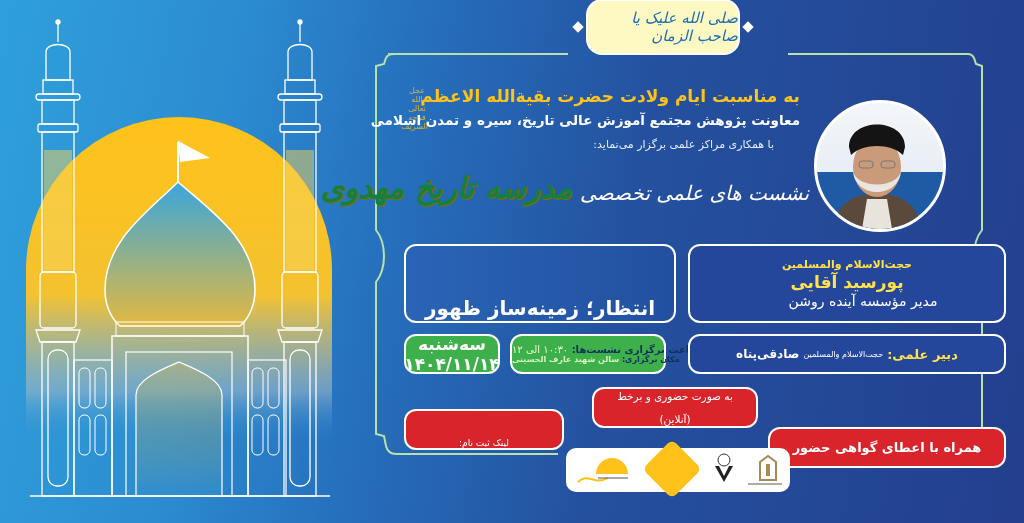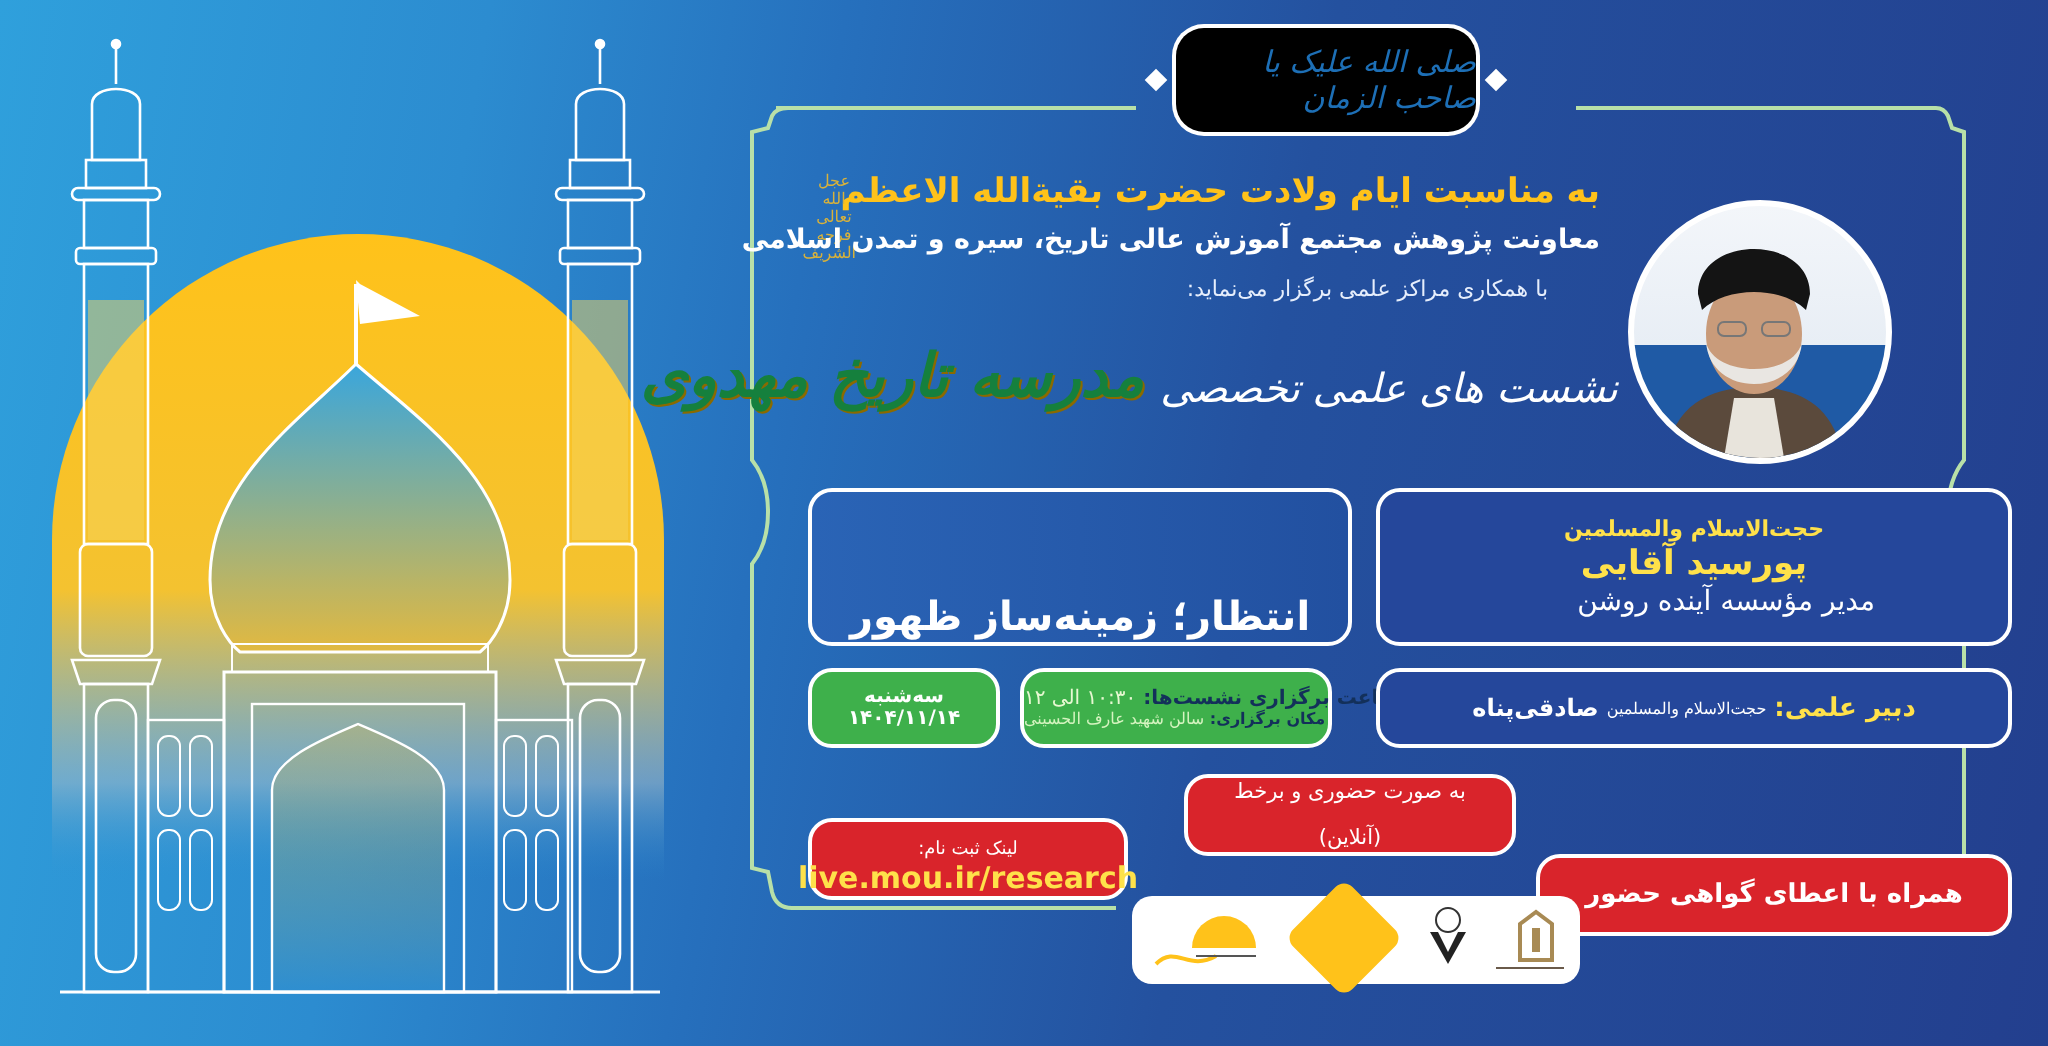--- a/index.html
+++ b/index.html
@@ -6,22 +6,22 @@
     html, body { width: 1024px; height: 523px; overflow: hidden; }
     body {
       position: relative;
       font-family: "DejaVu Sans", sans-serif;
       background: linear-gradient(100deg, #2fa0dc 0%, #2c8cd0 22%, #2670bd 38%, #24519f 60%, #233f8e 100%);
       direction: rtl;
     }
     .art { position: absolute; left: 0; top: 0; width: 360px; height: 523px; }
     .frame { position: absolute; left: 368px; top: 44px; width: 628px; height: 436px; }
     .calligraphy {
-      position: absolute; left: 588px; top: 14px; width: 150px; height: 52px;
-      background: #000000; border-radius: 14px;
+      position: absolute; left: 588px; top: 1px; width: 150px; height: 52px;
+      background: #fef9c3; border-radius: 14px;
       display: flex; align-items: center; justify-content: center;
       color: #1d6fb6; font-family: "DejaVu Serif", serif; font-size: 15px; font-style: italic;
       box-shadow: 0 0 0 2px #ffffff;
     }
     .calligraphy:before, .calligraphy:after {
       content: ""; position: absolute; top: 22px; width: 8px; height: 8px; background: #fff; transform: rotate(45deg);
     }
     .calligraphy:before { left: -14px; }
     .calligraphy:after { right: -14px; }
     .line1 { position: absolute; right: 224px; top: 86px; color: #ffc21a; font-weight: bold; font-size: 17px; white-space: nowrap; }
@@ -41,26 +41,26 @@
       display: flex; flex-direction: column; align-items: center; justify-content: center; text-align: center;
     }
     .box-topic { left: 404px; top: 244px; width: 272px; height: 79px; background: linear-gradient(90deg, #2a64b6, #2250a0); }
     .box-topic .t { color: #fff; font-weight: bold; font-size: 20px; margin-top: 48px; }
     .box-speaker { left: 688px; top: 244px; width: 318px; height: 79px; background: #25479b; }
     .box-speaker .s1 { color: #ffe14a; font-size: 11px; font-weight: bold; }
     .box-speaker .s2 { color: #ffe14a; font-size: 17px; font-weight: bold; line-height: 22px; }
     .box-speaker .s3 { color: #fff; font-size: 14px; margin-left: 32px; }
     .box-green { background: #3eb04b; }
     .box-date { left: 404px; top: 334px; width: 96px; height: 40px; }
-    .box-date .d1, .box-date .d2 { color: #fff; font-size: 10px; font-weight: bold; }
+    .box-date .d1, .box-date .d2 { color: #fff; font-size: 17px; font-weight: bold; }
     .box-time { left: 510px; top: 334px; width: 156px; height: 40px; align-items: flex-end; padding-right: 8px; }
     .box-time .r1 { font-size: 10px; color: #13305a; font-weight: bold; white-space: nowrap; }
     .box-time .r1 span { color: #e7f8d2; font-weight: normal; }
     .box-time .r2 { font-size: 8px; color: #13305a; font-weight: bold; white-space: nowrap; }
-    .box-time .r2 span { color: #d6f4c0; font-weight: normal; margin-top: 28px; }
+    .box-time .r2 span { color: #d6f4c0; font-weight: bold; margin-top: 28px; }
     .box-secretary { left: 688px; top: 334px; width: 318px; height: 40px; background: #25479b; flex-direction: row; gap: 4px; }
     .box-secretary .k { color: #ffe14a; font-weight: bold; font-size: 13px; }
     .box-secretary .m { color: #fff; font-size: 8px; }
     .box-secretary .n { color: #fff; font-weight: bold; font-size: 12px; }
     .box-red { background: #d9242b; }
     .box-link { left: 404px; top: 409px; width: 160px; height: 41px; justify-content: flex-end; }
     .box-link .l1 { color: #fff; font-size: 9px; }
     .box-link .l2 { color: #ffe14a; font-weight: bold; font-size: 15px; direction: ltr; }
     .box-mode { left: 592px; top: 387px; width: 166px; height: 41px; justify-content: space-between; }
     .box-mode .m1, .box-mode .m2 { color: #fff; font-size: 10.5px; line-height: 14px; }
@@ -198,21 +198,20 @@
 </div>
 
 <div class="box box-secretary">
   <span class="k">دبیر علمی:</span>
   <span class="m">حجت‌الاسلام والمسلمین</span>
   <span class="n">صادقی‌پناه</span>
 </div>
 
 <div class="box box-red box-link">
   <div class="l1">لینک ثبت نام:</div>
-  <div class="l2">live.mou.ir/research</div>
 </div>
 
 <div class="box box-red box-mode">
   <div class="m1">به صورت حضوری و برخط</div>
   <div class="m2">(آنلاین)</div>
 </div>
 
 <div class="box box-red box-cert">
   <div class="c1">همراه با اعطای گواهی حضور</div>
 </div>

